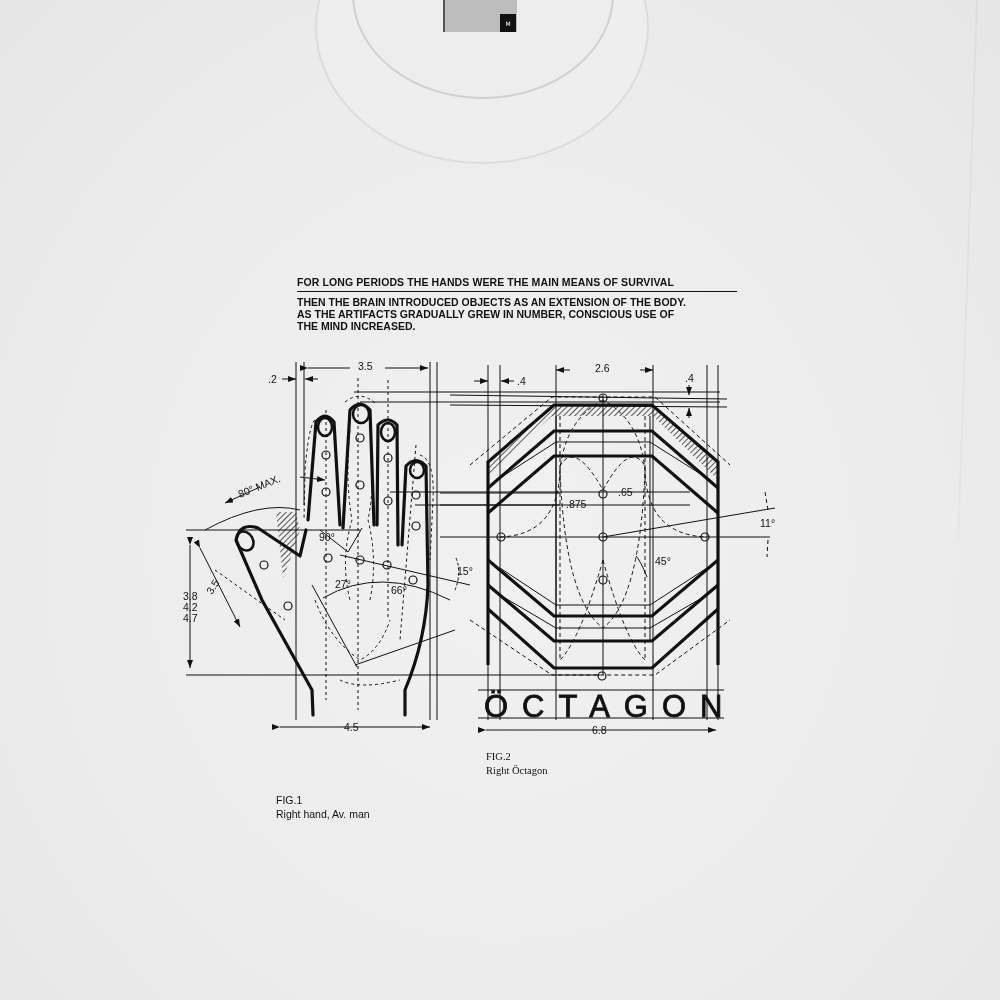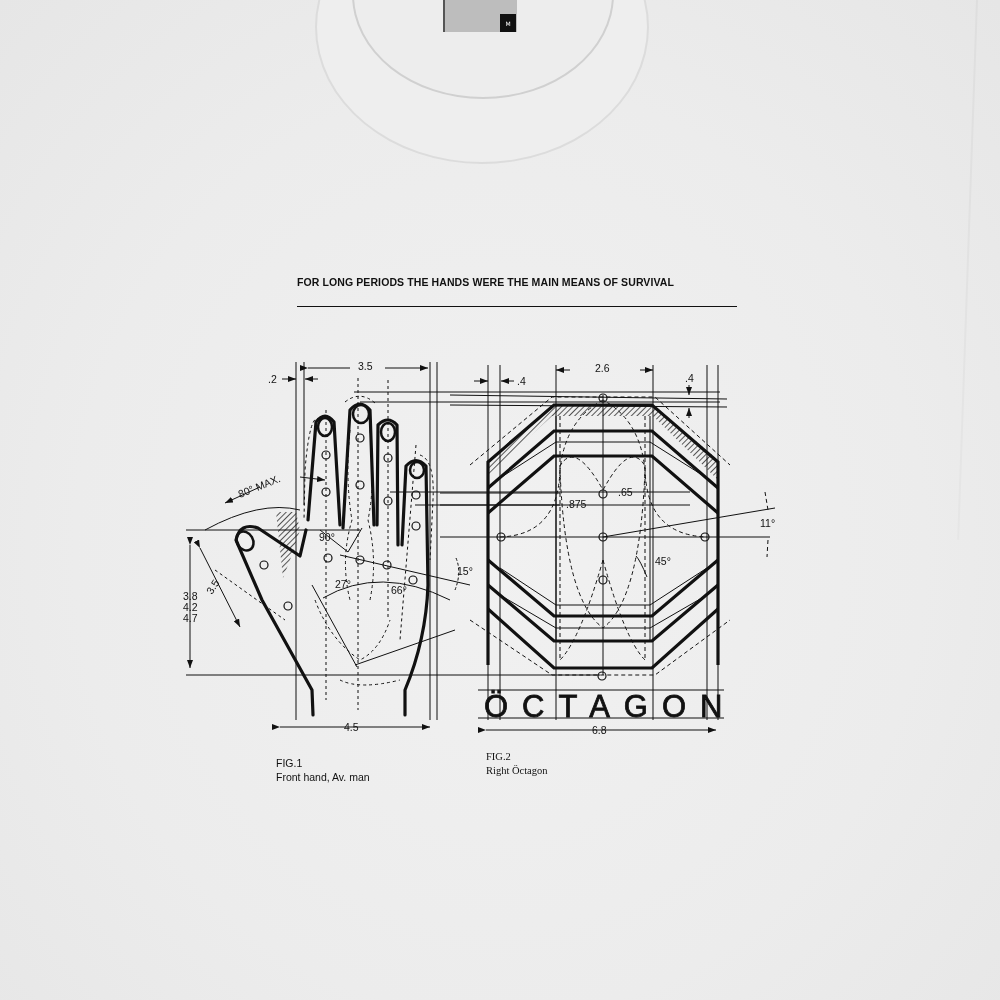--- a/index.html
+++ b/index.html
@@ -35,47 +35,52 @@
   }
   .side-seam {
     position: absolute; right: 22px; top: 0; width: 2px; height: 540px;
     background: linear-gradient(#dedede, #e6e6e6);
     transform: rotate(2deg); transform-origin: top;
   }
   .print { position: absolute; left: 0; top: 0; width: 1000px; height: 1000px; }
   .headline {
     position: absolute; left: 297px; top: 276px; width: 440px;
     font-size: 10.5px; font-weight: bold; color: #111; letter-spacing: 0.1px;
-    border-bottom: 1.5px solid #111; padding-bottom: 18px;
+    border-bottom: 1.5px solid #111; padding-bottom: 3px;
   }
   .body-text {
     position: absolute; left: 297px; top: 296px; width: 450px;
     font-size: 10.5px; font-weight: bold; color: #111; line-height: 12px;
   }
   .body-text div { white-space: nowrap; }
   .fig-caption {
     position: absolute; font-size: 10.5px; color: #111; line-height: 14px;
   }
-  .fig1 { left: 276px; top: 756px; }
+  .fig1 { left: 276px; top: 793px; }
   .fig2 { left: 486px; top: 750px; font-family: Liberation Serif, serif; }
   svg text { font-family: "Liberation Sans", sans-serif; fill: #111; }
 </style>
 </head>
 <body>
 
 <div class="shirt">
   <div class="side-seam"></div>
   <div class="neck-outer"></div>
   <div class="neck-inner"></div>
   <div class="tag"></div>
   <div class="size-tag">M</div>
 </div>
 
 <div class="print">
   <div class="headline">FOR LONG PERIODS THE HANDS WERE THE MAIN MEANS OF SURVIVAL</div>
+  <div class="body-text">
+    <div>THEN THE BRAIN INTRODUCED OBJECTS AS AN EXTENSION OF THE BODY.</div>
+    <div>AS THE ARTIFACTS GRADUALLY GREW IN NUMBER, CONSCIOUS USE OF</div>
+    <div>THE MIND INCREASED.</div>
+  </div>
 
   <svg width="1000" height="1000" style="position:absolute;left:0;top:0">
     <defs>
       <pattern id="hatch" width="4" height="4" patternUnits="userSpaceOnUse" patternTransform="rotate(45)">
         <line x1="0" y1="0" x2="0" y2="4" stroke="#111" stroke-width="1.4"></line>
       </pattern>
       <marker id="arr" markerWidth="8" markerHeight="6" refX="8" refY="3" orient="auto">
         <path d="M0,0 L8,3 L0,6 Z" fill="#111"></path>
       </marker>
     </defs>
@@ -269,19 +274,19 @@
         <text x="618" y="496">.65</text>
         <text x="760" y="527">11°</text>
         <text x="655" y="565">45°</text>
         <text x="592" y="734">6.8</text>
       </g>
     </g>
   </svg>
 
   <div class="fig-caption fig1">
     <div>FIG.1</div>
-    <div>Front hand, Av. man</div>
+    <div>Right hand, Av. man</div>
   </div>
   <div class="fig-caption fig2">
     <div>FIG.2</div>
     <div>Right Öctagon</div>
   </div>
 </div>
 
 </body></html>

